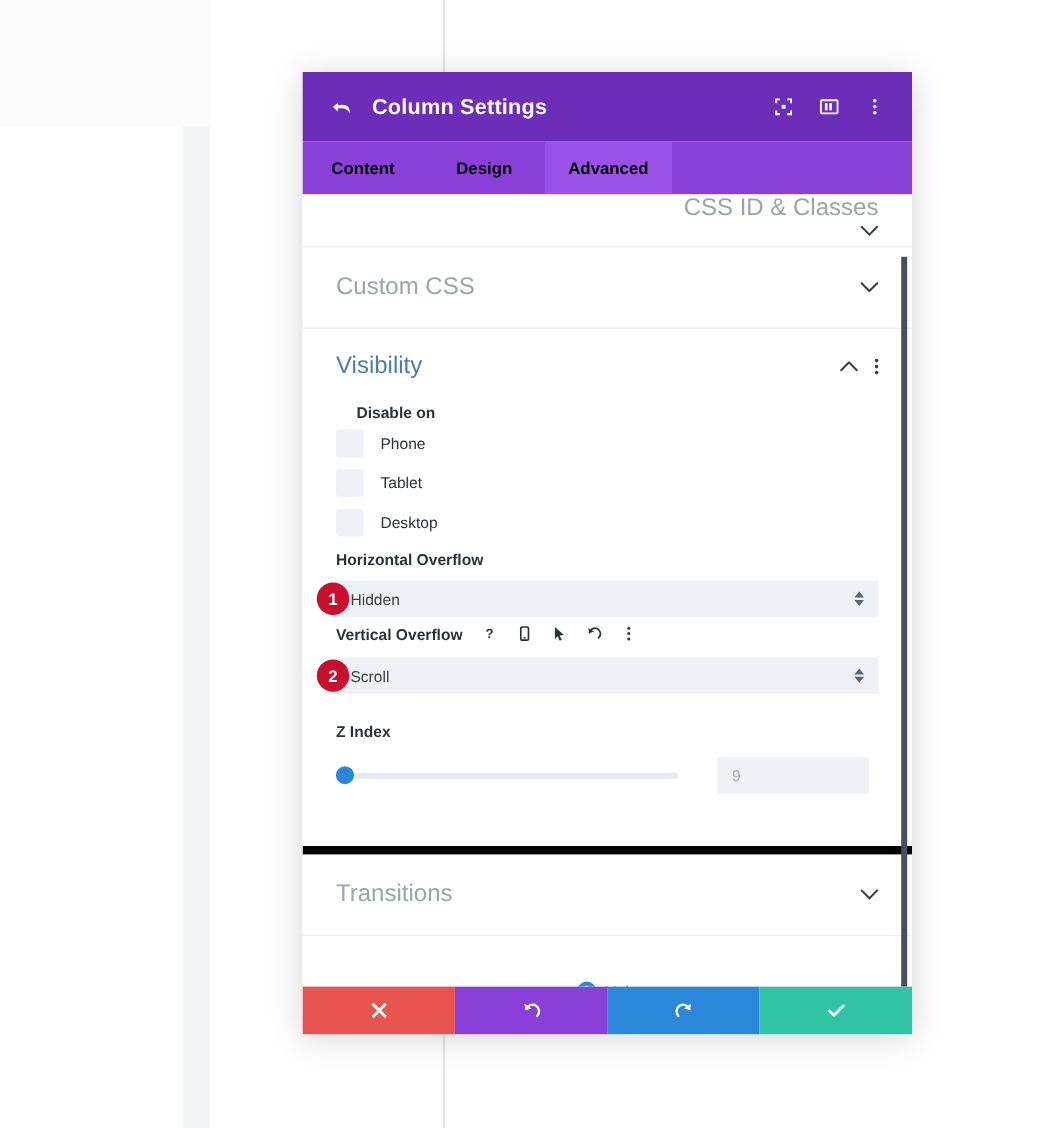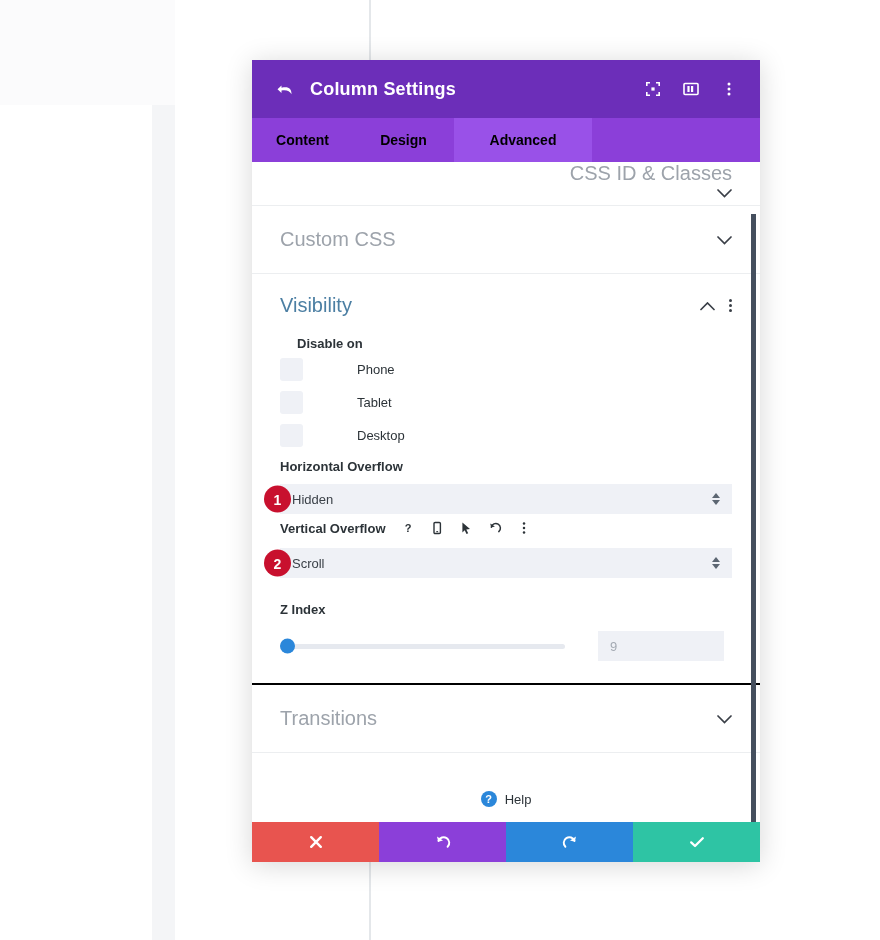--- a/index.html
+++ b/index.html
@@ -56,21 +56,21 @@
 
   
   .tab-bar { height: 44px; background: #8b3fd9; display: flex; flex: 0 0 auto; }
   .tab {
     height: 44px; display: flex; align-items: center; justify-content: center;
     color: #000000; font-size: 14px; font-weight: bold; cursor: pointer;
     padding: 0 28px;
   }
   .tab:nth-child(1){ width: 101px; padding:0; }
   .tab:nth-child(2){ width: 101px; padding:0; }
-  .tab.active { background: #9951e8; width: 138px; padding: 0; }
+  .tab.active { background: #9951e8; width: 106px; padding: 0; }
 
   
   .modal-body { position: relative; flex: 1 1 auto; overflow: hidden; background: #ffffff; }
   .scroll-inner { position: absolute; inset: 0; padding: 0; }
 
   .scrollbar-track {
     position: absolute; right: 0px; top: 0; width: 8px; height: 100%;
     background: transparent;
   }
   .scrollbar-thumb {
@@ -81,21 +81,21 @@
   
   .section-row {
     height: 68px; display: flex; align-items: center; justify-content: space-between;
     padding: 0 28px; border-bottom: 1px solid #eceef0; cursor: pointer;
   }
   .section-row.cut { height: 44px; align-items: flex-end; padding-bottom: 8px; flex-direction: column; }
   .section-title { font-size: 20px; color: #9da3ab; font-weight: normal; }
   .chev { color: #3a3f47; font-size: 15px; line-height: 1; }
 
   
-  .section-open { border-bottom: 2px solid #000000; padding-bottom: 22px; }
+  .section-open { border-bottom: 7px solid #000000; padding-bottom: 44px; }
   .section-open-head {
     height: 62px; display: flex; align-items: center; padding: 0 28px;
   }
   .section-open-title { font-size: 20px; color: #4c7fa3; flex: 1 1 auto; }
   .open-head-icons { display:flex; align-items:center; gap: 14px; }
   .open-head-icons .chev-up { color:#3a3f47; font-size:15px; cursor:pointer; }
   .dots-v { display:flex; flex-direction:column; gap:2px; cursor:pointer; }
   .dots-v i { width:3px; height:3px; border-radius:50%; background:#3a3f47; display:block; }
 
   .field-block { padding: 0 28px; }
@@ -103,21 +103,21 @@
     font-size: 13px; color: #2c3338; font-weight: bold; margin-bottom: 10px;
     display: flex; align-items: center;
   }
   .field-label.tight { margin-bottom: 7px; margin-left: 17px; }
 
   .cb-row { display: flex; align-items: center; margin-bottom: 10px; }
   .cb-box {
     width: 23px; height: 23px; background: #eff1f6; border-radius: 3px;
     margin-right: 14px; cursor: pointer;
   }
-  .cb-label { font-size: 13px; color: #2c3338; margin-left: 40px; }
+  .cb-label { font-size: 13px; color: #2c3338; }
 
   .select-wrap { position: relative; margin-bottom: 4px; }
   .select-box {
     height: 30px; background: #eff1f6; display: flex; align-items: center;
     padding: 0 12px; font-size: 13px; color: #3b4148; cursor: pointer;
     justify-content: space-between;
     gap: 32px;
   }
   .sel-arrows { display:flex; flex-direction:column; align-items:center; gap:2px; }
   .sel-arrows span { display:block; width:0;height:0; }

